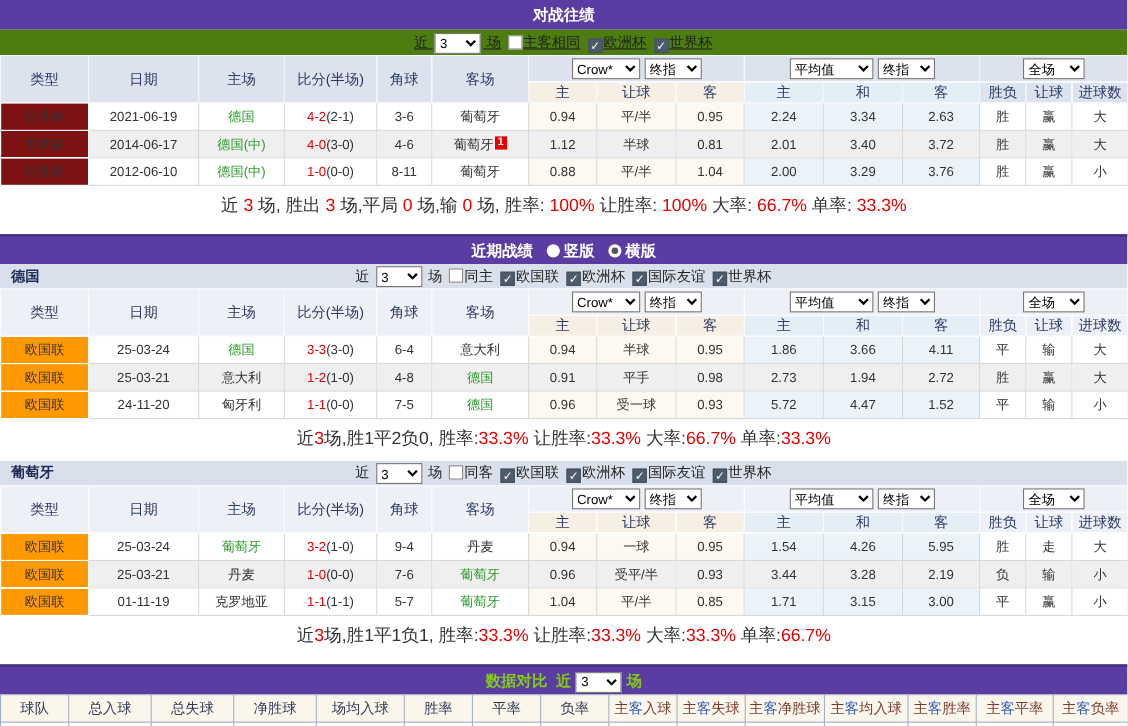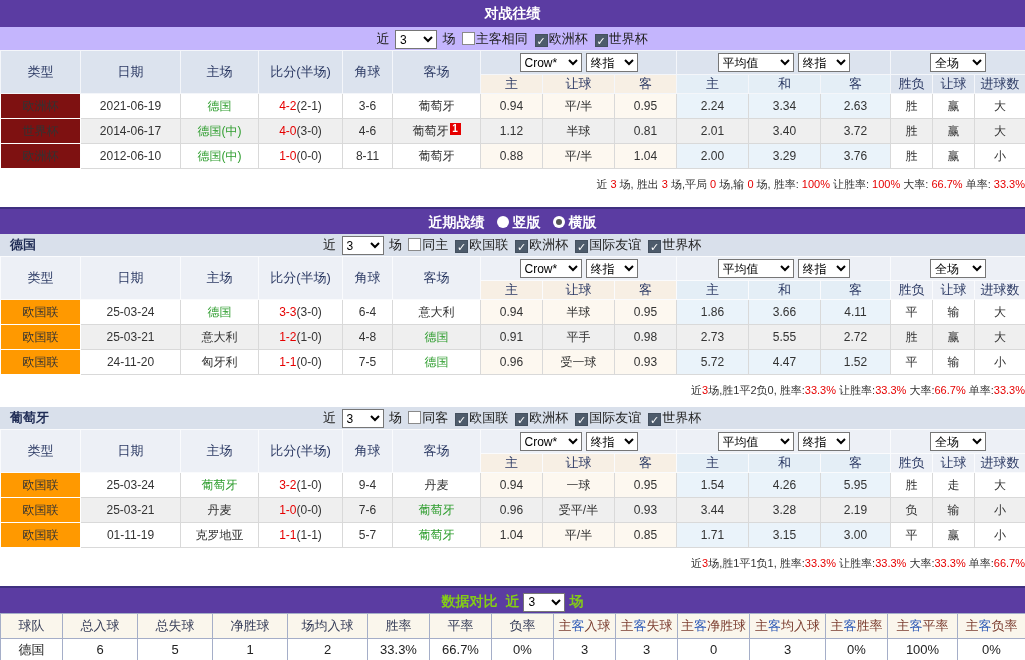--- a/index.html
+++ b/index.html
@@ -7,22 +7,22 @@
   body {
     width:1025px; height:660px; overflow:hidden; background:#fff;
     font-family:"Liberation Sans","DejaVu Sans",sans-serif; font-size:12px; color:#333;
   }
   .title-bar {
     background:#5b3ca2; color:#fff; font-weight:bold; font-size:14px;
     text-align:center; height:27px; line-height:27px;
   }
   .title-bar.bordered { border-top:2px solid #3f3080; margin-top:6px; }
   .filter-row {
-    background:#c4b5fd; text-align:center; padding:3px 0 2px; height:23px;
-    font-size:13px; color:#222;
+    background:#4d7c0f; text-align:center; padding:3px 0 2px; height:23px;
+    font-size:13px; color:#222;text-decoration:underline;
   }
   .band {
     background:#d9e0eb; height:22px; line-height:22px; position:relative;
     text-align:center; font-size:13px; color:#222;
   }
   .band-label {
     position:absolute; left:10px; top:0; font-weight:bold; color:#1f2c55; font-size:13px;
   }
   select.sel {
     font-size:12px; height:19px; background:#fff; border:1px solid #767676;
@@ -60,21 +60,21 @@
   table.match tbody tr.even td { background:#efefef; }
   td.type-maroon { background:#7e1111 !important; color:#fff; border-color:#fff !important; }
   td.type-orange { background:#ff9900 !important; color:#fff; border-color:#fff !important; }
   .t-green { color:#2e9d2e; }
   .score-red { color:#e60000; }
   .c-red { color:#e60000; } .c-green { color:#2e9d2e; } .c-blue { color:#3232cd; }
   .badge {
     display:inline-block; background:#e60000; color:#fff; font-size:10px; font-weight:bold;
     width:11px; height:12px; line-height:12px; text-align:center; vertical-align:3px; margin-left:1px;
   }
-  .summary { text-align:right; padding:8px 0 9px; font-size:11px; color:#333; }
+  .summary { text-align:center; padding:8px 0 9px; font-size:16px; color:#333; }
   .summary .red-num { color:#e60000; }
   table.compare { border-collapse:collapse; table-layout:fixed; width:1025px; }
   table.compare th, table.compare td {
     border:1px solid #a5aec8; text-align:center; padding:0; overflow:hidden; white-space:nowrap;margin-left:28px;
   }
   table.compare thead th { background:#faf6ec; height:25px; font-weight:normal; font-size:13px; }
   table.compare tbody td { height:22px; font-size:13px; color:#222; background:#fff; }
   .hc-navy { color:#333a56; } .hc-brown { color:#7a3b2e; } .hc-blue { color:#2f5bb7; }
   .bar-inline { font-weight:bold; color:#84cc16; margin:0 2px; }
 </style>
@@ -254,21 +254,21 @@
         <td class="type-orange">欧国联</td>
         <td>25-03-21</td>
         <td><span>意大利</span></td>
         <td><span class="score-red">1-2</span><span>(1-0)</span></td>
         <td>4-8</td>
         <td><span class="t-green">德国</span></td>
         <td class="o">0.91</td>
         <td class="o">平手</td>
         <td class="o">0.98</td>
         <td class="a">2.73</td>
-        <td class="a">5.55</td>
+        <td class="a">1.94</td>
         <td class="a">2.72</td>
         <td class="c-red">胜</td>
         <td class="c-red">赢</td>
         <td class="c-red">大</td>
       </tr>
       <tr>
         <td class="type-orange">欧国联</td>
         <td>24-11-20</td>
         <td><span>匈牙利</span></td>
         <td><span class="score-red">1-1</span><span>(0-0)</span></td>

